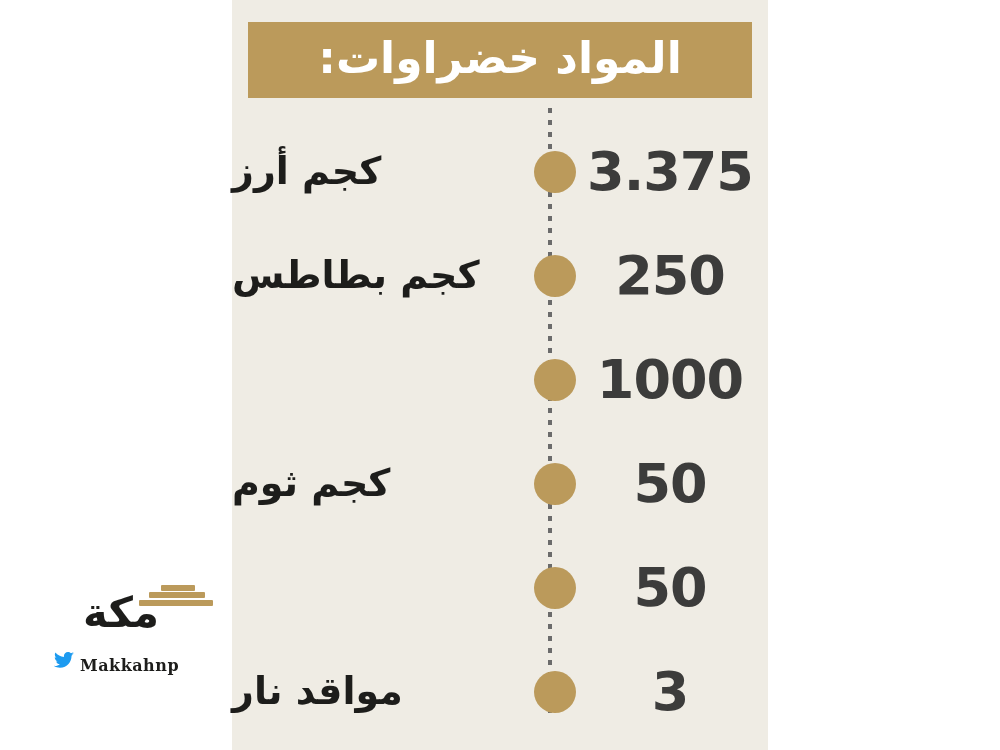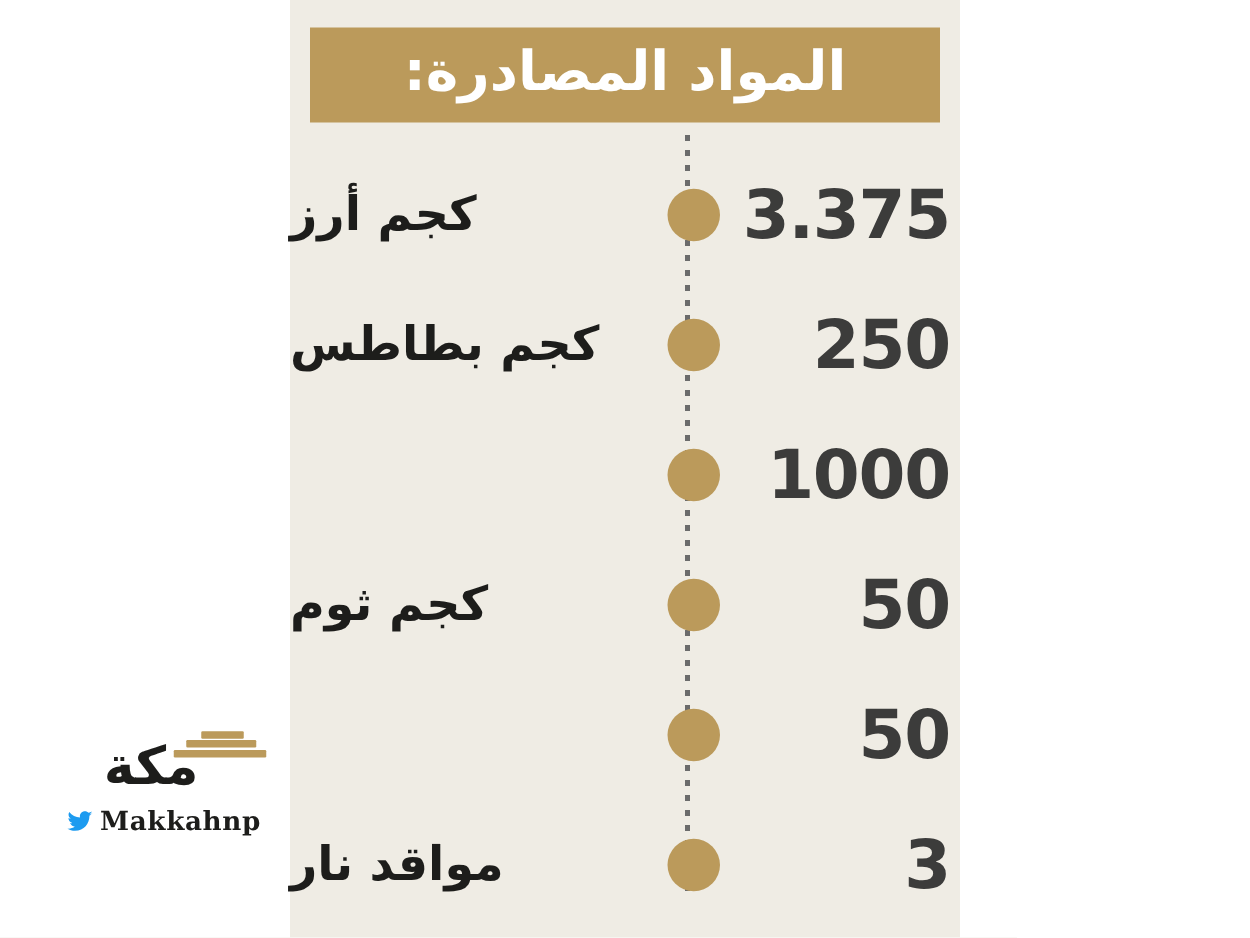--- a/index.html
+++ b/index.html
@@ -75,21 +75,21 @@
     left: 0;
     width: 536px;
     height: 104px;
     display: flex;
     align-items: center;
   }
   .row .value {
     position: absolute;
     left: 348px;
     width: 180px;
-    text-align: right;
+    text-align: center;
     color: #3c3c3b;
     font-size: 54px;
     font-weight: bold;
     line-height: 1;
     letter-spacing: -1px;
   }
   .row .dot {
     position: absolute;
     left: 302px;
     width: 42px;
@@ -161,35 +161,36 @@
     align-items: center;
     gap: 6px;
   }
   .twitter-bird {
     width: 20px;
     height: 18px;
     display: inline-block;
   }
   .twitter-handle {
     color: #1d1d1b;
-    font-size: 21px;
+    font-size: 16px;
     font-family: "DejaVu Serif", "Liberation Serif", serif;
     font-weight: bold;
     letter-spacing: 0.5px;
+    margin-top: 12px;
   }
 </style>
 </head>
 <body>
 
 <div class="page">
 
   <div class="panel"></div>
 
   <div class="title-bar">
-    <div class="title-text">المواد المصادرة:</div>
+    <div class="title-text">المواد خضراوات:</div>
   </div>
 
   <div class="dotted-line"></div>
 
   <div class="rows">
 
     <div class="row" style="top:0px">
       <div class="value">3.375</div>
       <div class="dot"></div>
       <div class="label">كجم أرز</div>

